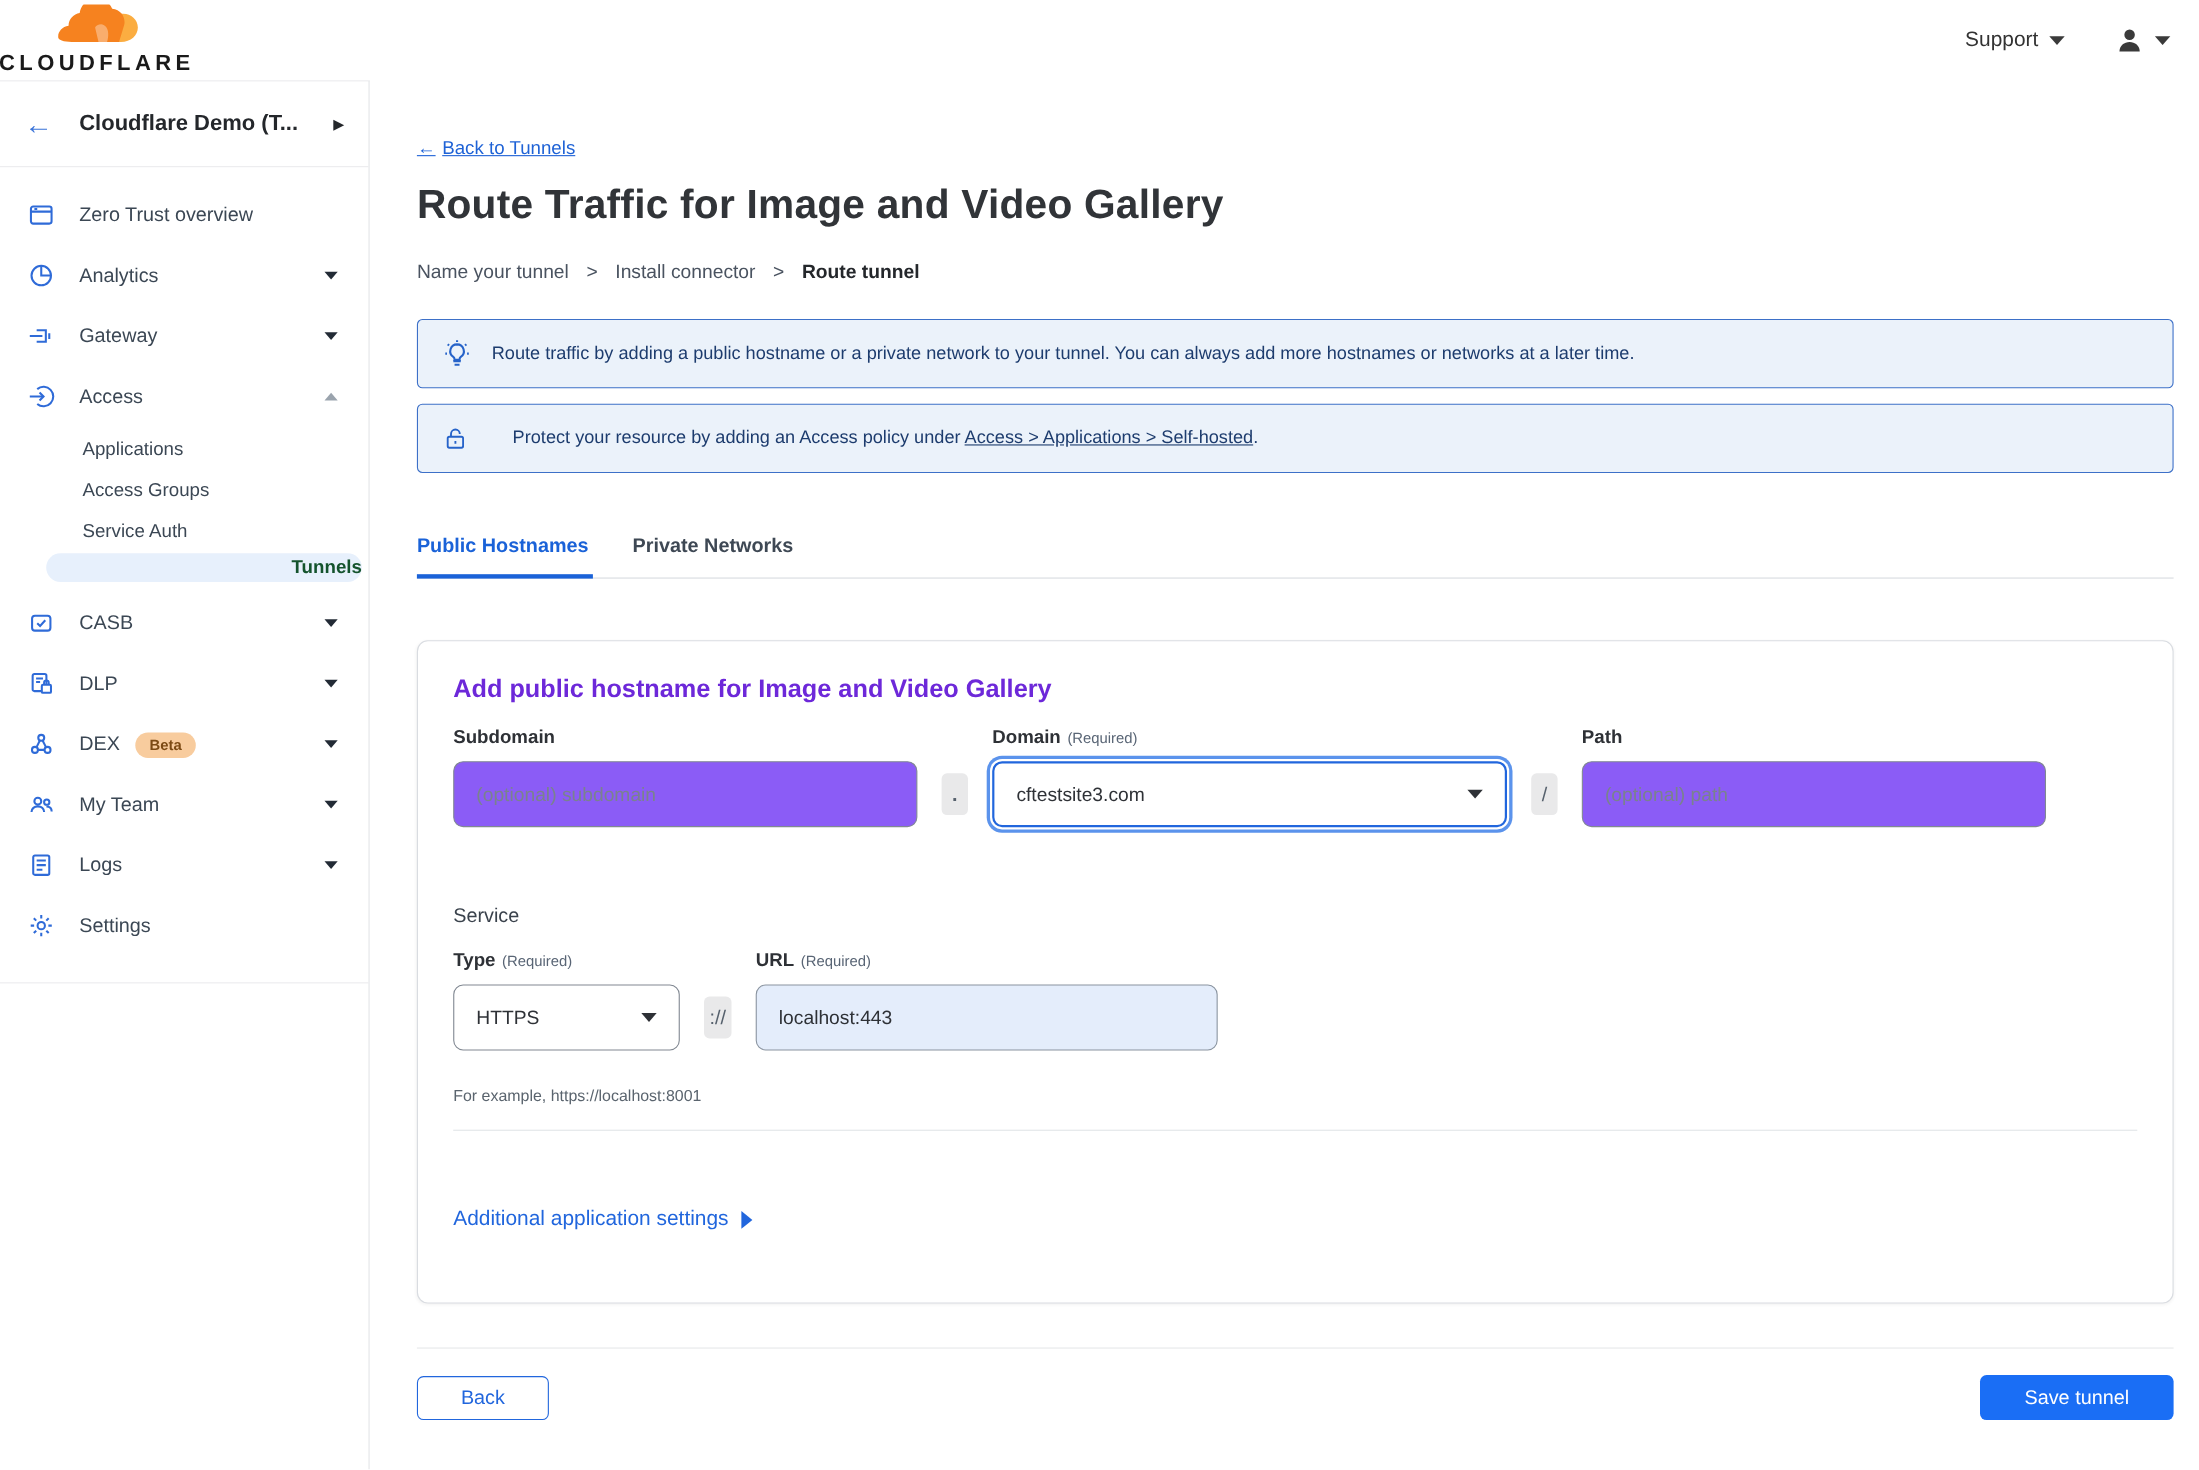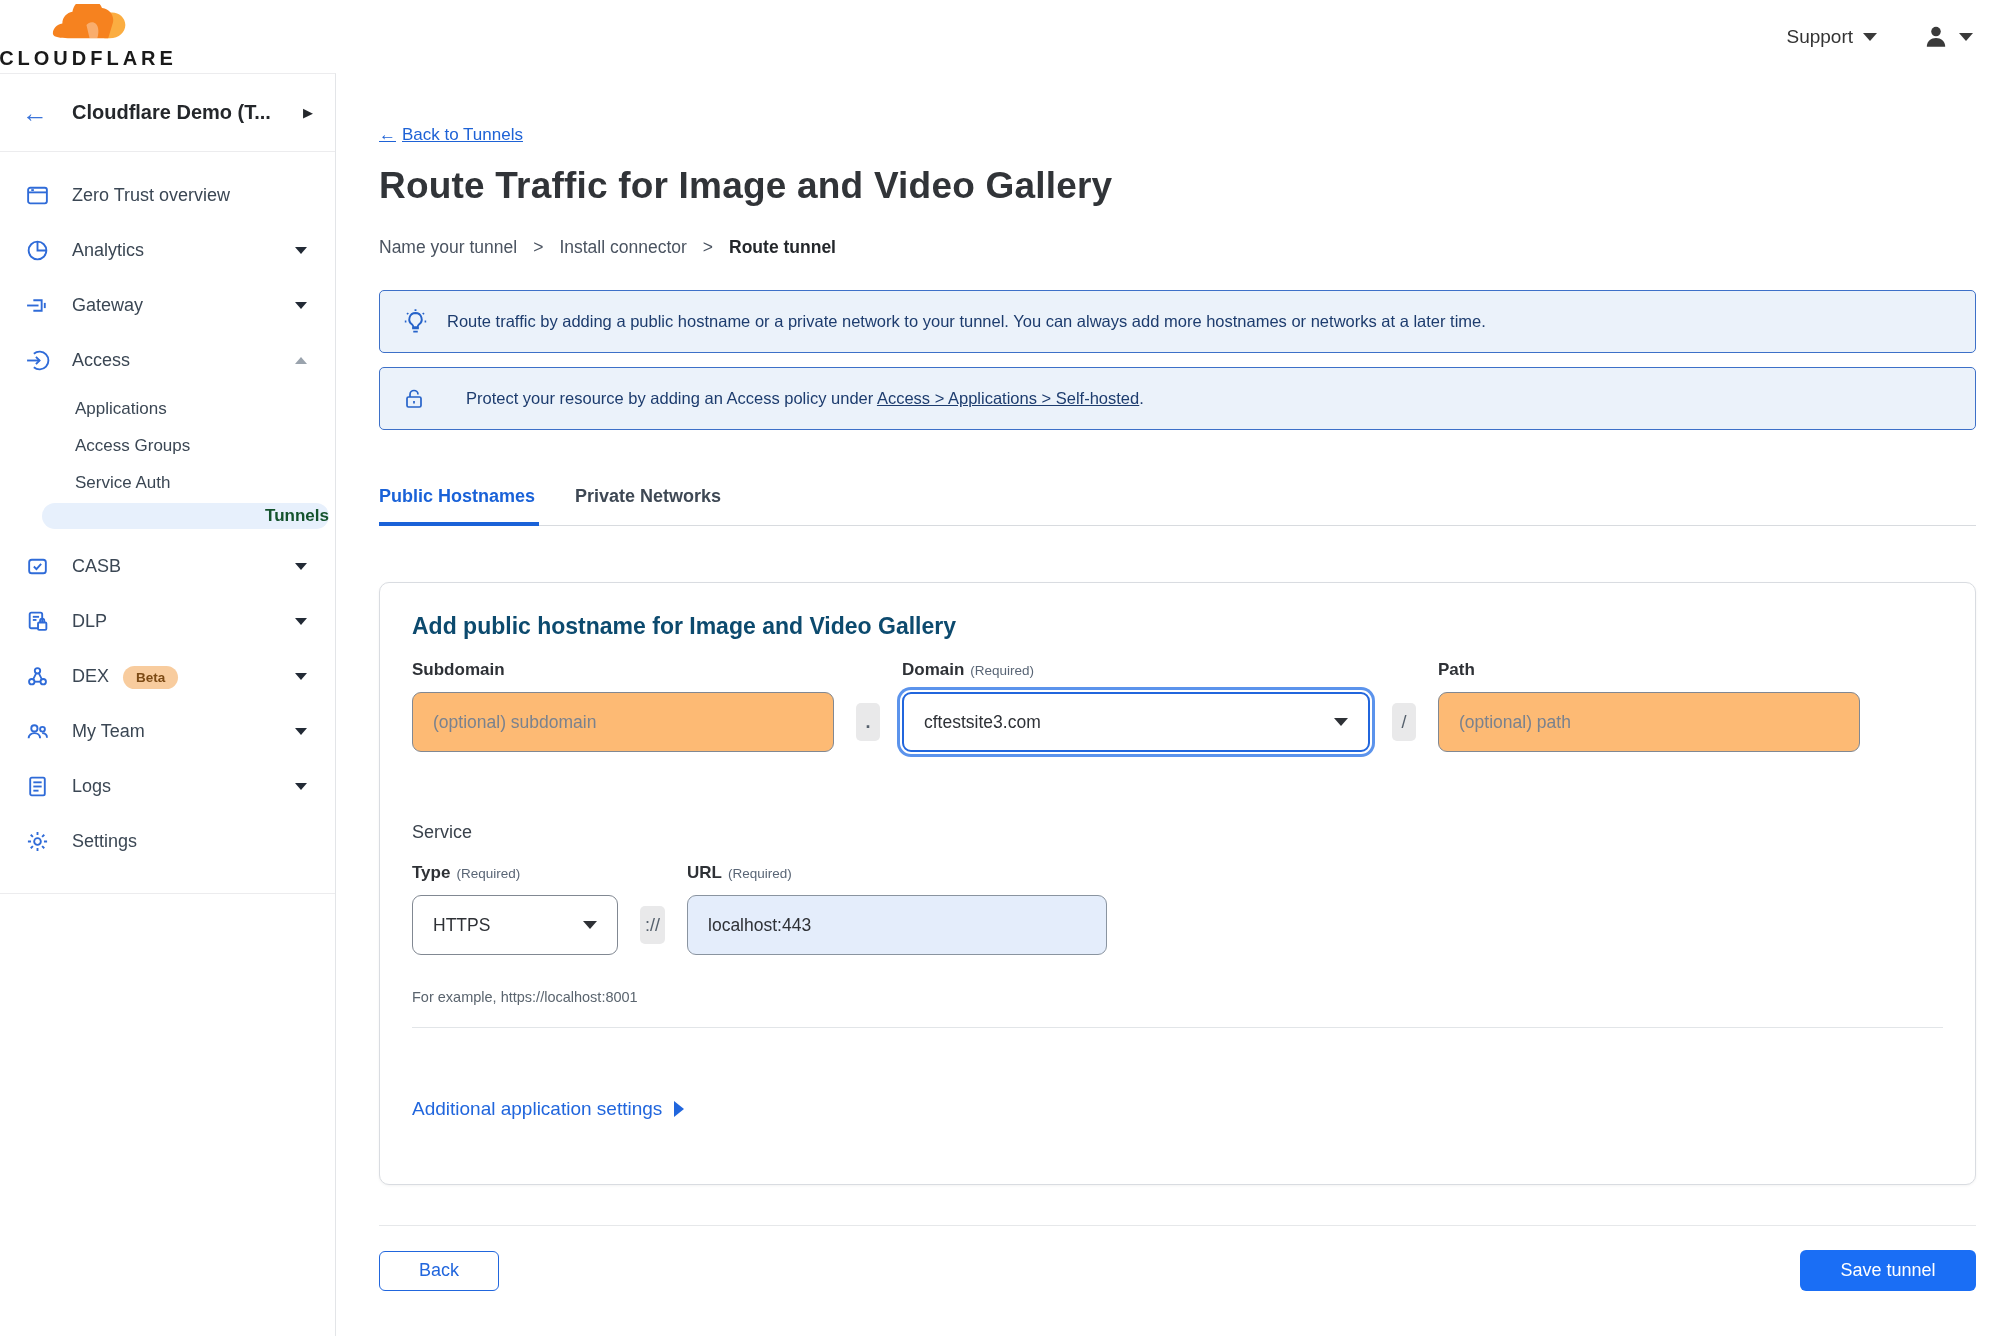--- a/index.html
+++ b/index.html
@@ -57,28 +57,28 @@
   .banner-text { font-size:16.5px; color:#1d3c6e; }
   .banner-link { color:#1d3c6e; text-decoration:underline; cursor:pointer; }
 
   .tabs { display:flex; gap:36px; margin-top:56px; border-bottom:1px solid #d8dbdf; }
   .tab { padding-bottom:15px; font-size:18px; cursor:pointer; }
   .tab.active { color:#1a62d8; font-weight:700; border-bottom:4px solid #1a62d8; margin-bottom:-1px; padding-right:4px; }
   .tab.inactive { color:#3e4854; font-weight:600; }
 
   .card { margin-top:56px; background:#fff; border:1px solid #d9dce1; border-radius:10px;
     padding:30px 32px 64px 32px; box-shadow:0 1px 3px rgba(0,0,0,.05); }
-  .card h2 { font-size:23px; font-weight:700; color:#0c4a6e; }
+  .card h2 { font-size:23px; font-weight:700; color:#6d28d9; }
   .section-label { margin-top:32px; font-size:18px; color:#3a424c; }
   .field-row { display:flex; align-items:flex-end; margin-top:20px;gap:12px; }
   .field-col { display:flex; flex-direction:column; }
   .field-label { font-size:17px; font-weight:700; color:#2e3136; margin-bottom:12px; }
   .req { font-size:13.5px; font-weight:400; color:#596575; margin-left:6px; }
   .tbox { width:422px; height:60px; border:1px solid #818892; border-radius:9px; font-size:17.5px;
-    padding:0 20px; color:#2e3136; background:#fdba74; font-family:"Liberation Sans",sans-serif; }
+    padding:0 20px; color:#2e3136; background:#8b5cf6; font-family:"Liberation Sans",sans-serif; }
   .tbox::placeholder { color:#7a828e; }
   .selbox { width:468px; height:60px; border-radius:9px; display:flex; align-items:center;
     justify-content:space-between; padding:0 20px; font-size:17.5px; color:#2e3136; cursor:pointer;
     border:1px solid #5e6b78; background:#fff; }
   .selbox.focused { border:2px solid #2166dd; box-shadow:0 0 0 2px #fff, 0 0 0 5px #5b93ec; }
   .sel-caret { width:0; height:0; border-left:7px solid transparent; border-right:7px solid transparent;
     border-top:8px solid #2e3136; }
   .sep { background:#e9e9ea; border-radius:5px; height:38px; min-width:24px; display:flex;
     align-items:center; justify-content:center; font-size:18px; color:#55606c; margin:0 10px 11px 10px;
     padding:0 5px; }

